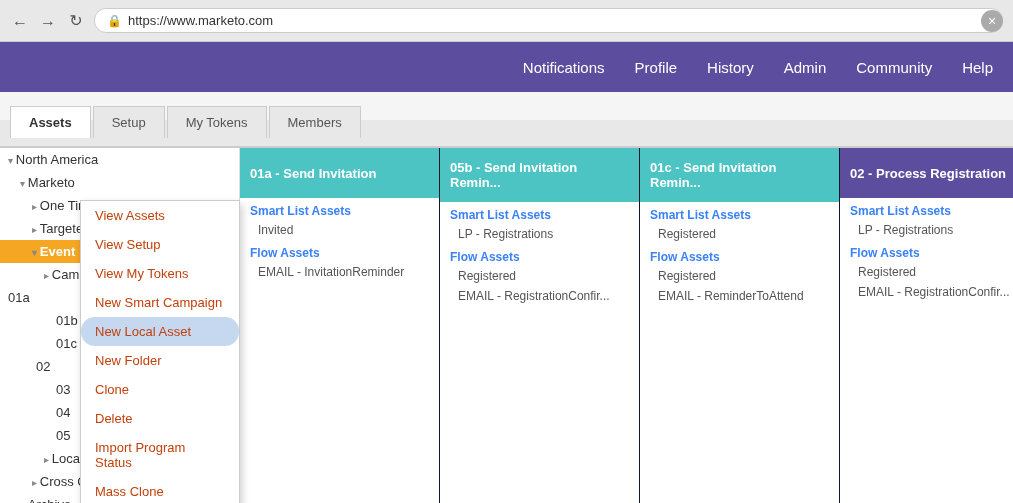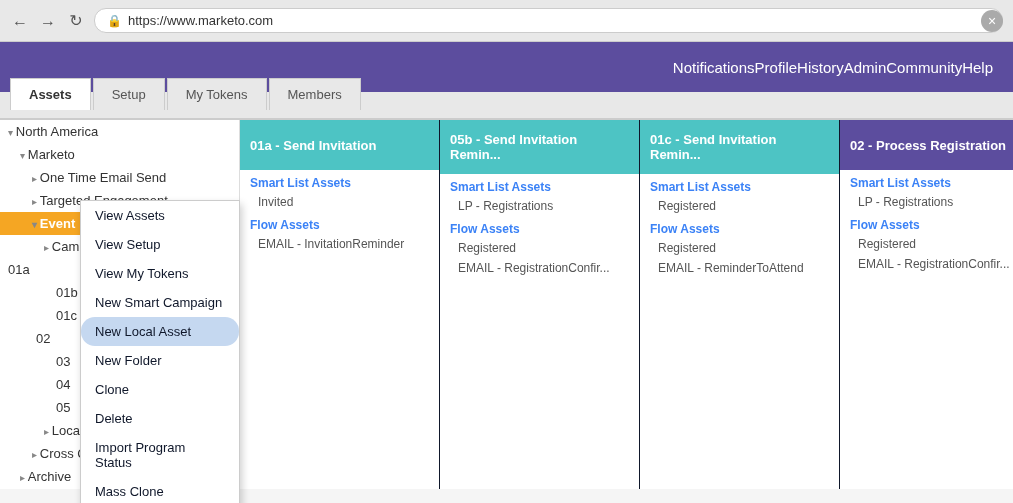--- a/index.html
+++ b/index.html
@@ -52,36 +52,38 @@
     .lock-icon { color: #555; font-size: 12px; }
 
     
     .top-nav {
       background: #5c4d9e;
       height: 50px;
       display: flex;
       align-items: center;
       justify-content: flex-end;
       padding: 0 20px;
+      gap: 30px;
     }
     .top-nav-item {
       color: white;
       font-size: 15px;
       cursor: pointer;
       text-decoration: none;
     }
 
     
     .tab-bar {
       background: #e8e8e8;
       height: 28px;
       display: flex;
       align-items: flex-end;
       padding: 8px 10px;
       border-bottom: 2px solid #ccc;
+      margin-top: 28px;
     }
     .tab {
       padding: 8px 18px;
       cursor: pointer;
       font-size: 13px;
       color: #555;
       border: 1px solid #ccc;
       border-bottom: none;
       background: #e8e8e8;
       margin-right: 2px;
@@ -126,21 +128,21 @@
       width: 160px;
       background: white;
       border: 1px solid #ccc;
       box-shadow: 2px 4px 8px rgba(0,0,0,0.2);
       z-index: 100;
       font-size: 13px;
     }
     .context-menu-item {
       padding: 7px 14px;
       cursor: pointer;
-      color: #0f172a;
+      color: #c2410c;
     }
     .context-menu-item.highlighted { background: #c5d8f0; border-radius: 14px; }
 
     
     .content-area {
       flex: 1;
       overflow-x: auto;
       overflow-y: auto;
       background: #f5f5f5;
       display: flex;

